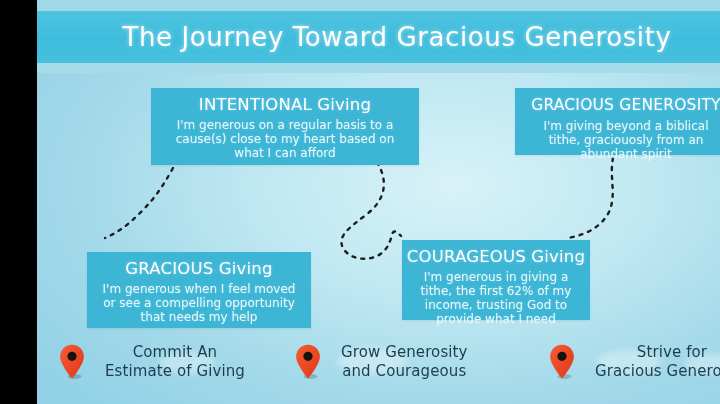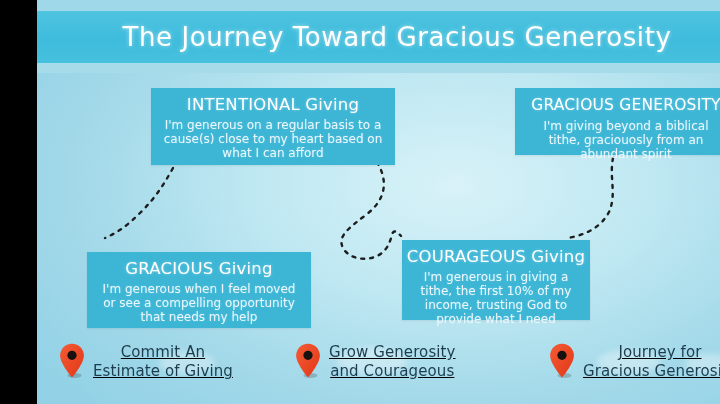--- a/index.html
+++ b/index.html
@@ -80,21 +80,21 @@
     text-shadow: 0 0 3px rgba(255,255,255,0.35);
     white-space: nowrap;
   }
   .stage-body {
     color: #eaf8fd;
     font-size: 12px;
     line-height: 14px;
     padding: 2px 12px 0 12px;
     text-shadow: 0 0 2px rgba(255,255,255,0.25);
   }
-  #box-intentional { left: 114px; top: 88px;  width: 244px; height: 77px; }
+  #box-intentional { left: 114px; top: 88px;  width: 268px; height: 77px; }
   #box-gracious    { left: 478px; top: 88px;  width: 222px; height: 67px; }
   #box-impulse     { left: 50px;  top: 252px; width: 224px; height: 76px; }
   #box-courageous  { left: 365px; top: 240px; width: 188px; height: 80px; }
 
   #box-gracious .stage-title { font-size: 15.5px; }
   #box-gracious .stage-body  { padding-top: 3px; }
 
   
   .connectors {
     position: absolute;
@@ -106,22 +106,22 @@
     fill: none;
     stroke: #1d1d1d;
     stroke-width: 2.4;
     stroke-linecap: round;
     stroke-dasharray: 3 6;
   }
   
   .callout {
     position: absolute;
     display: flex;
-    gap: 8px;
-    text-decoration: underline;
+    align-items: center;
+    gap: 20px;
   }
   .pin {
     position: relative;
     width: 26px;
     height: 36px;
     flex: 0 0 26px;
   }
   .callout-label {
     color: #1d3c4e;
     font-size: 15px;
@@ -168,21 +168,21 @@
     <div class="stage-body">I'm giving beyond a biblical tithe, graciouosly from an abundant spirit</div>
   </div>
 
   <div class="stage-box" id="box-impulse">
     <div class="stage-title">GRACIOUS Giving</div>
     <div class="stage-body">I'm generous when I feel moved or see a compelling opportunity that needs my help</div>
   </div>
 
   <div class="stage-box" id="box-courageous">
     <div class="stage-title">COURAGEOUS Giving</div>
-    <div class="stage-body">I'm generous in giving a tithe, the first 10% of my income, trusting God to provide what I need</div>
+    <div class="stage-body">I'm generous in giving a tithe, the first 62% of my income, trusting God to provide what I need</div>
   </div>
 
   <div class="callout" id="callout-1">
     <span class="pin">
       <svg width="26" height="36" viewBox="0 0 26 36">
         <ellipse cx="15.5" cy="32.5" rx="7" ry="2.6" fill="rgba(0,0,0,0.18)"></ellipse>
         <path d="M13 0.8 C6.4 0.8 1.2 6 1.2 12.6 C1.2 21 13 34.5 13 34.5 C13 34.5 24.8 21 24.8 12.6 C24.8 6 19.6 0.8 13 0.8 Z" fill="#f0431f"></path>
         <path d="M13 0.8 C6.4 0.8 1.2 6 1.2 12.6 C1.2 21 13 34.5 13 34.5 C13 34.5 24.8 21 24.8 12.6 C24.8 6 19.6 0.8 13 0.8 Z" fill="url(#pg1)" opacity="0.35"></path>
         <defs>
           <linearGradient id="pg1" x1="0" y1="0" x2="1" y2="1">
@@ -229,18 +229,18 @@
         <defs>
           <linearGradient id="pg3" x1="0" y1="0" x2="1" y2="1">
             <stop offset="0%" stop-color="#ff8a5c"></stop>
             <stop offset="100%" stop-color="#c3200a"></stop>
           </linearGradient>
         </defs>
         <circle cx="13" cy="12.3" r="4.6" fill="#17120f"></circle>
       </svg>
     </span>
     <span class="callout-label">
-      <span>Journey for</span><br>
+      <span>Strive for</span><br>
       <span>Gracious Generosity</span>
     </span>
   </div>
 
 </div>
 
 </body></html>

